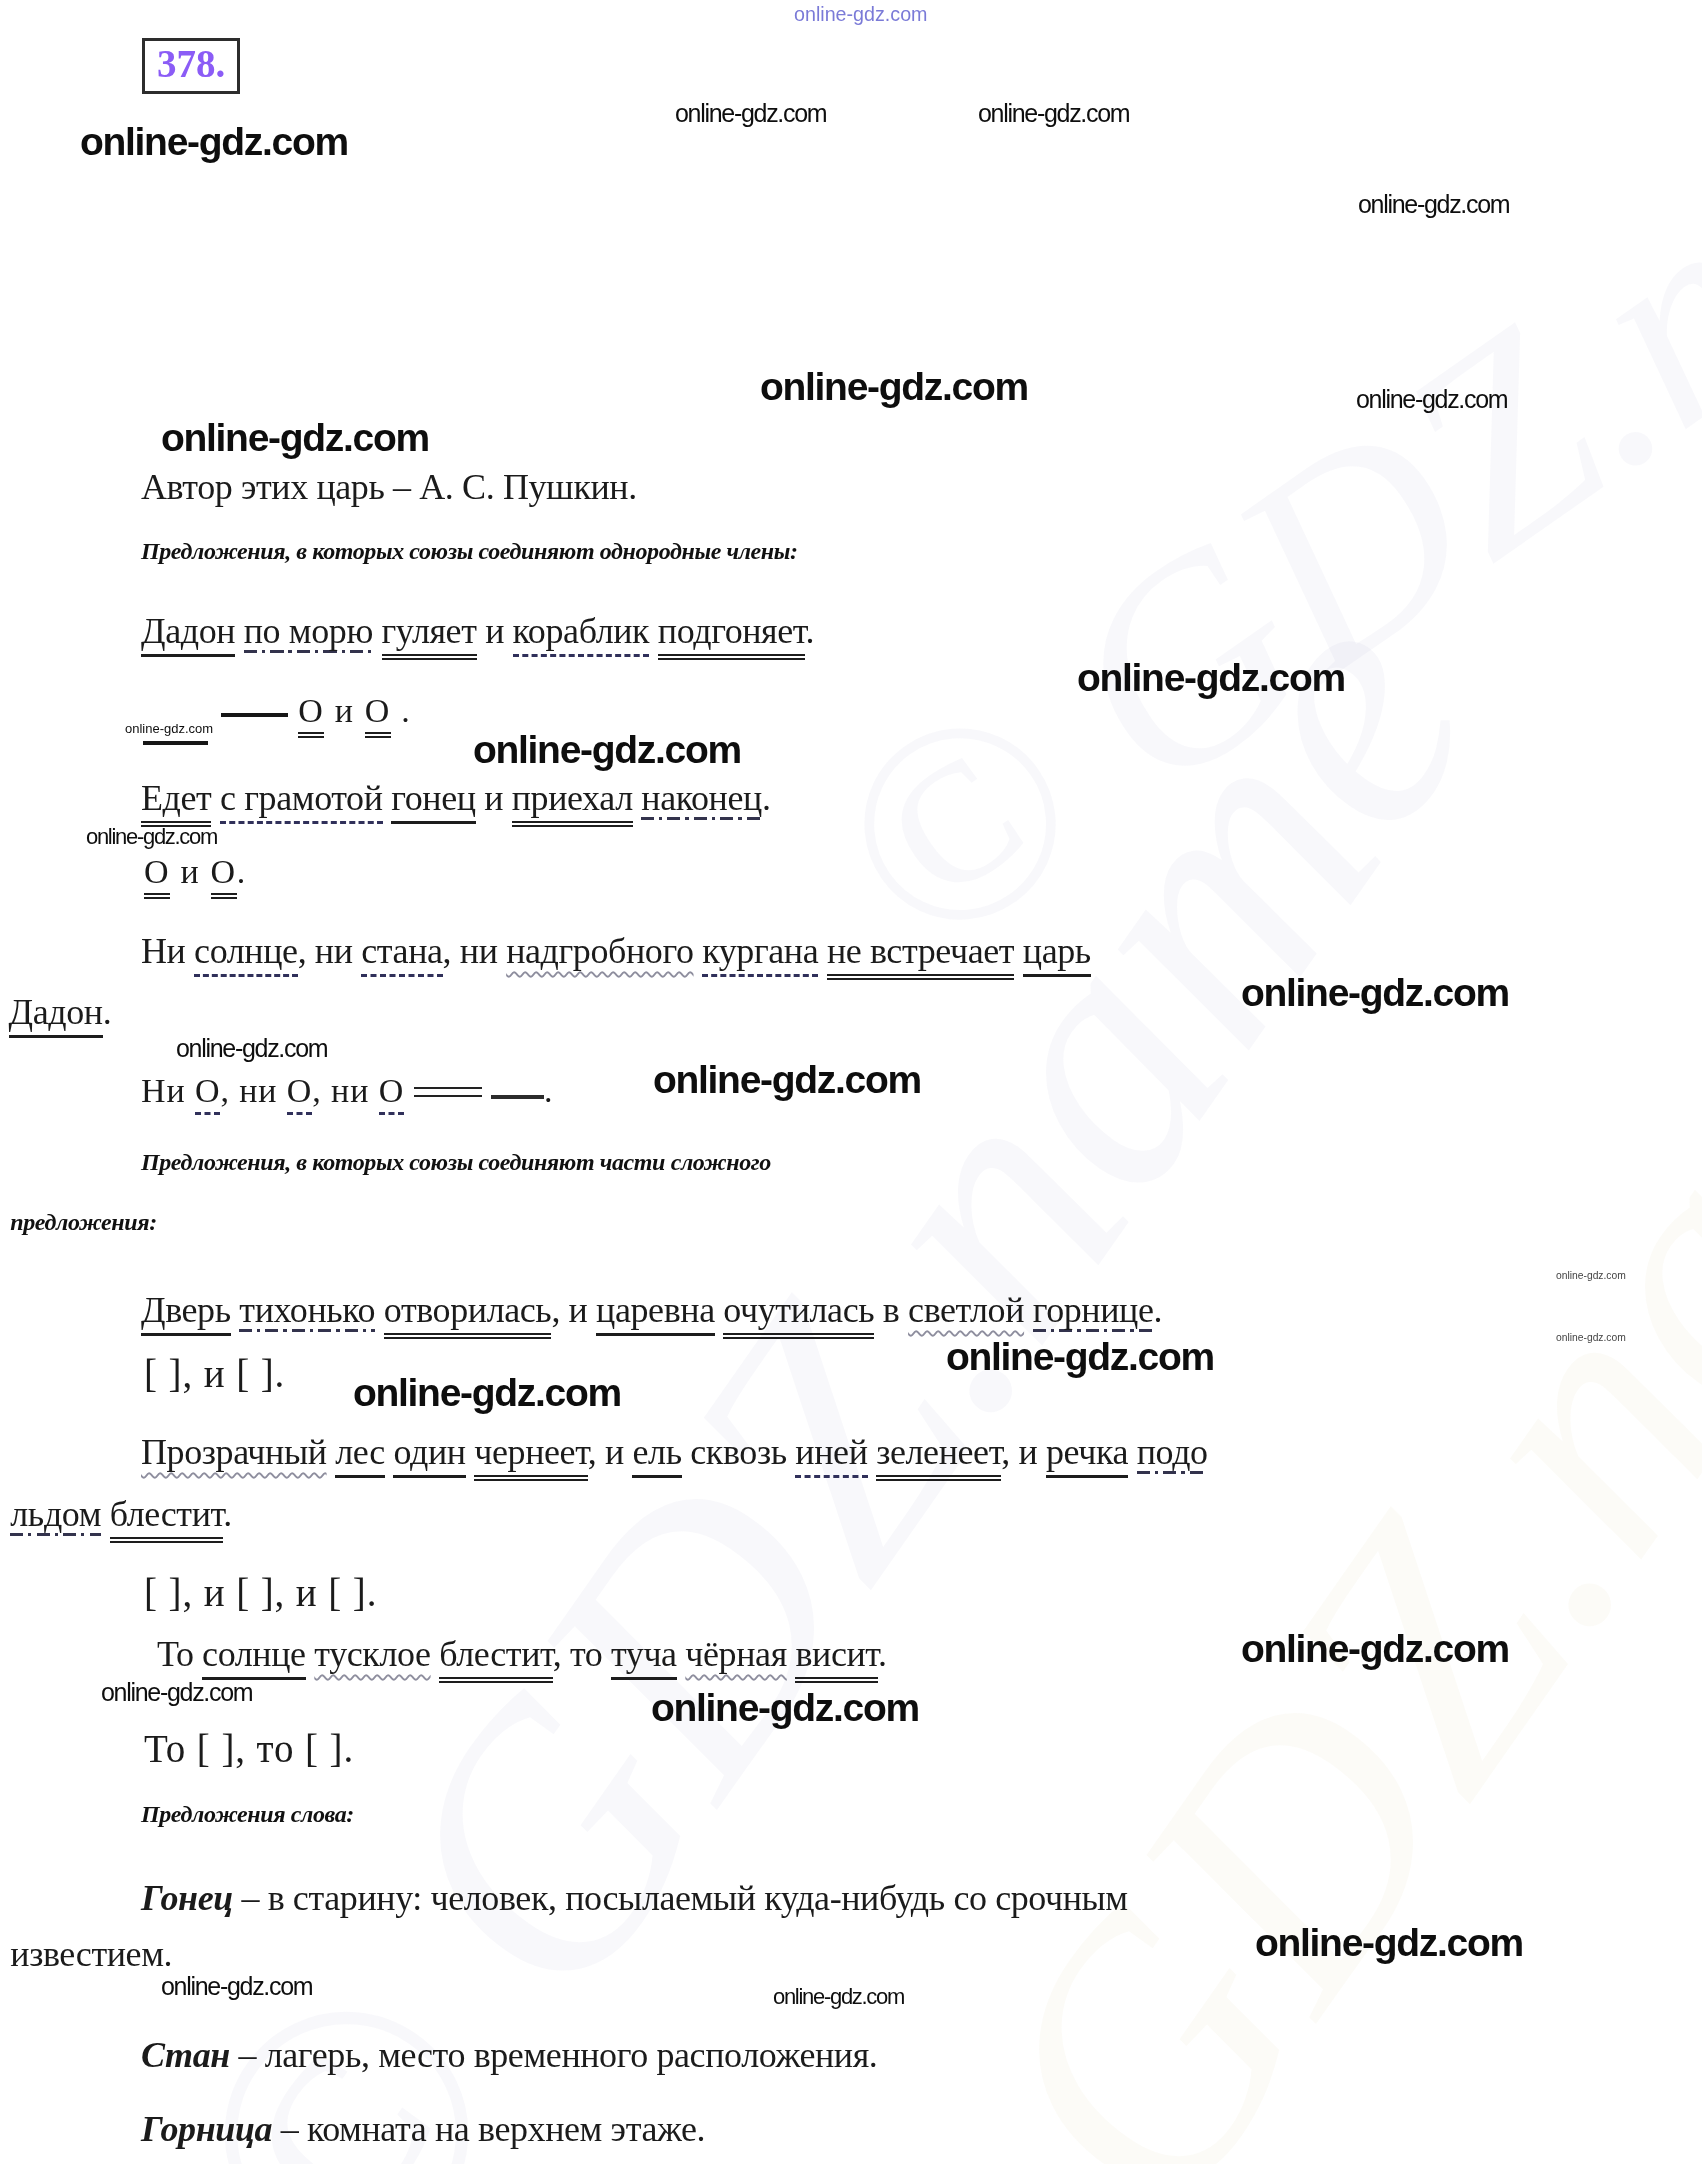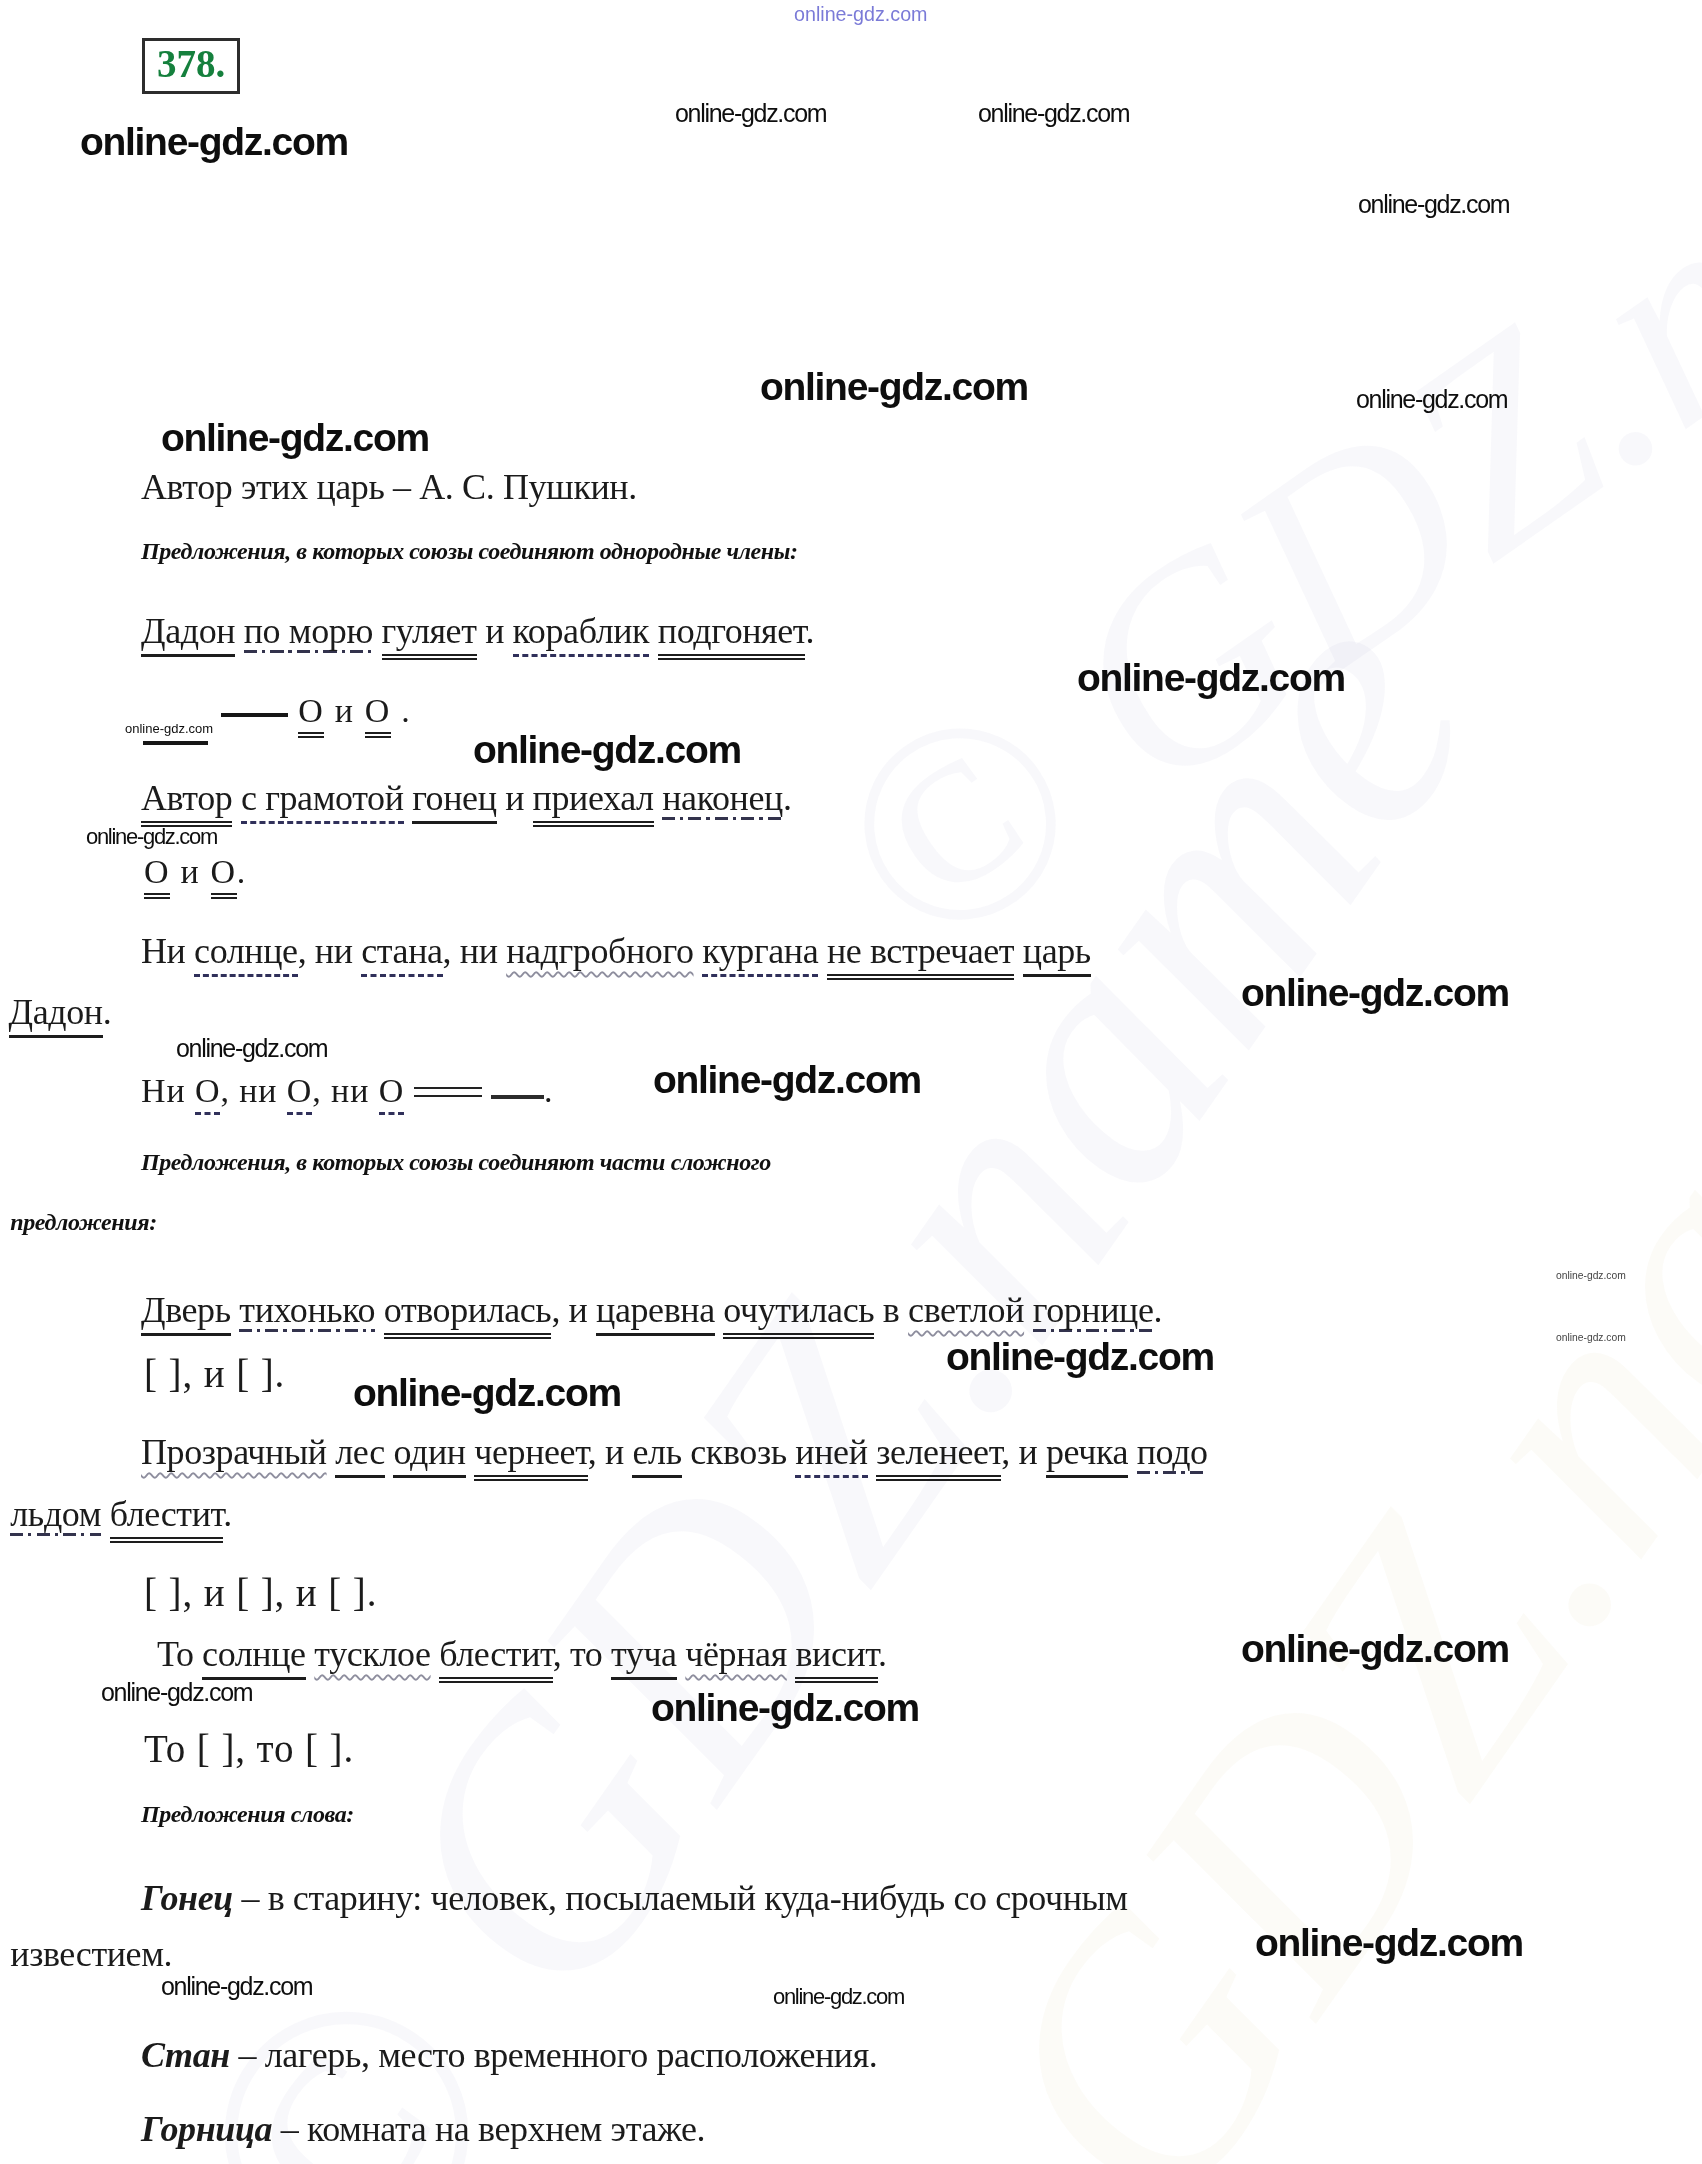--- a/index.html
+++ b/index.html
@@ -11,21 +11,21 @@
   .abs{position:absolute;white-space:nowrap}
   
   .wm{font-family:"Liberation Sans", sans-serif;color:#0e0e0e;font-weight:600;letter-spacing:-1.3px}
   .wm-lg{font-size:39px}
   .wm-md{font-size:25px;font-weight:500}
   .wm-sm{font-size:22px;font-weight:500}
   .wm-xs{font-size:13px;font-weight:400;letter-spacing:0}
   .wm-xxs{font-size:10.3px;font-weight:400;letter-spacing:0;color:#444}
   .wm-blue{font-size:19.7px;font-weight:400;color:#5a5ace;opacity:.8;letter-spacing:0}
   
-  .exnum{border:3.4px solid #2d2d2d;padding:0px 12px 5.1px 12px;font-size:39px;font-weight:bold;color:#15803d;background:#fff}
+  .exnum{border:3.4px solid #2d2d2d;padding:0px 12px 5.1px 12px;font-size:39px;font-weight:bold;color:#8b5cf6;background:#fff}
   
   .txt{font-size:36px;letter-spacing:-0.4px}
   .hd{font-size:24px;font-weight:bold;font-style:italic;letter-spacing:-0.4px;color:#111}
   .term{font-weight:bold;font-style:italic}
   .sch{font-size:34px;letter-spacing:1.7px}
   .sch-br{font-size:39px;letter-spacing:0.9px}
   
   .u{padding-bottom:2.6px}
   .u-solid{border-bottom:3.4px solid #1d1d1d}
   .u-double{border-bottom:6px double #1d1d1d}
@@ -68,21 +68,21 @@
 <div class="abs txt" style="left:141px;top:466px">Автор этих царь – А. С. Пушкин.</div>
 <div class="abs hd" style="left:141px;top:538px">Предложения, в которых союзы соединяют однородные члены:</div>
 
 <div class="abs txt" style="left:141px;top:610px"><span class="u u-solid">Дадон</span><span> </span><span class="u u-dashdot">по морю</span><span> </span><span class="u u-double">гуляет</span><span> и </span><span class="u u-dashed">кораблик</span><span> </span><span class="u u-double">подгоняет</span><span>.</span></div>
 <div class="abs wm wm-lg" style="left:1077px;top:656px">online-gdz.com</div>
 <div class="abs wm wm-xs" style="left:125px;top:721px">online-gdz.com</div>
 <div class="abs" style="left:143px;top:741px;width:65px;height:4.3px;background:#161616"></div>
 <div class="abs sch" style="left:221px;top:692px"><span class="line line-subject"></span><span> </span><span class="u u-double">О</span><span> и </span><span class="u u-double">О</span><span> .</span></div>
 <div class="abs wm wm-lg" style="left:473px;top:728px">online-gdz.com</div>
 
-<div class="abs txt" style="left:141px;top:777px"><span class="u u-double">Автор</span><span> </span><span class="u u-dashed">с грамотой</span><span> </span><span class="u u-solid">гонец</span><span> и </span><span class="u u-double">приехал</span><span> </span><span class="u u-dashdot">наконец</span><span>.</span></div>
+<div class="abs txt" style="left:141px;top:777px"><span class="u u-double">Едет</span><span> </span><span class="u u-dashed">с грамотой</span><span> </span><span class="u u-solid">гонец</span><span> и </span><span class="u u-double">приехал</span><span> </span><span class="u u-dashdot">наконец</span><span>.</span></div>
 <div class="abs wm wm-sm" style="left:86px;top:824px">online-gdz.com</div>
 <div class="abs sch" style="left:144px;top:853px"><span class="u u-double">О</span><span> и </span><span class="u u-double">О</span><span>.</span></div>
 
 <div class="abs txt" style="left:141px;top:930px"><span>Ни </span><span class="u u-dashed">солнце</span><span>, ни </span><span class="u u-dashed">стана</span><span>, ни </span><span class="u u-wavy">надгробного</span><span> </span><span class="u u-dashed">кургана</span><span> </span><span class="u u-double">не встречает</span><span> </span><span class="u u-solid">царь</span></div>
 <div class="abs wm wm-lg" style="left:1241px;top:971px">online-gdz.com</div>
 <div class="abs txt" style="left:8.6px;top:991px"><span class="u u-solid">Дадон</span><span>.</span></div>
 <div class="abs wm wm-md" style="left:176px;top:1034px">online-gdz.com</div>
 <div class="abs wm wm-lg" style="left:653px;top:1058px">online-gdz.com</div>
 <div class="abs sch" style="left:141px;top:1072px;letter-spacing:0.9px"><span>Ни </span><span class="u u-dashed">О</span><span>, ни </span><span class="u u-dashed">О</span><span>, ни </span><span class="u u-dashed">О</span><span>  </span><span class="line line-predicate"></span><span> </span><span class="line line-subject_short"></span><span>.</span></div>
 

